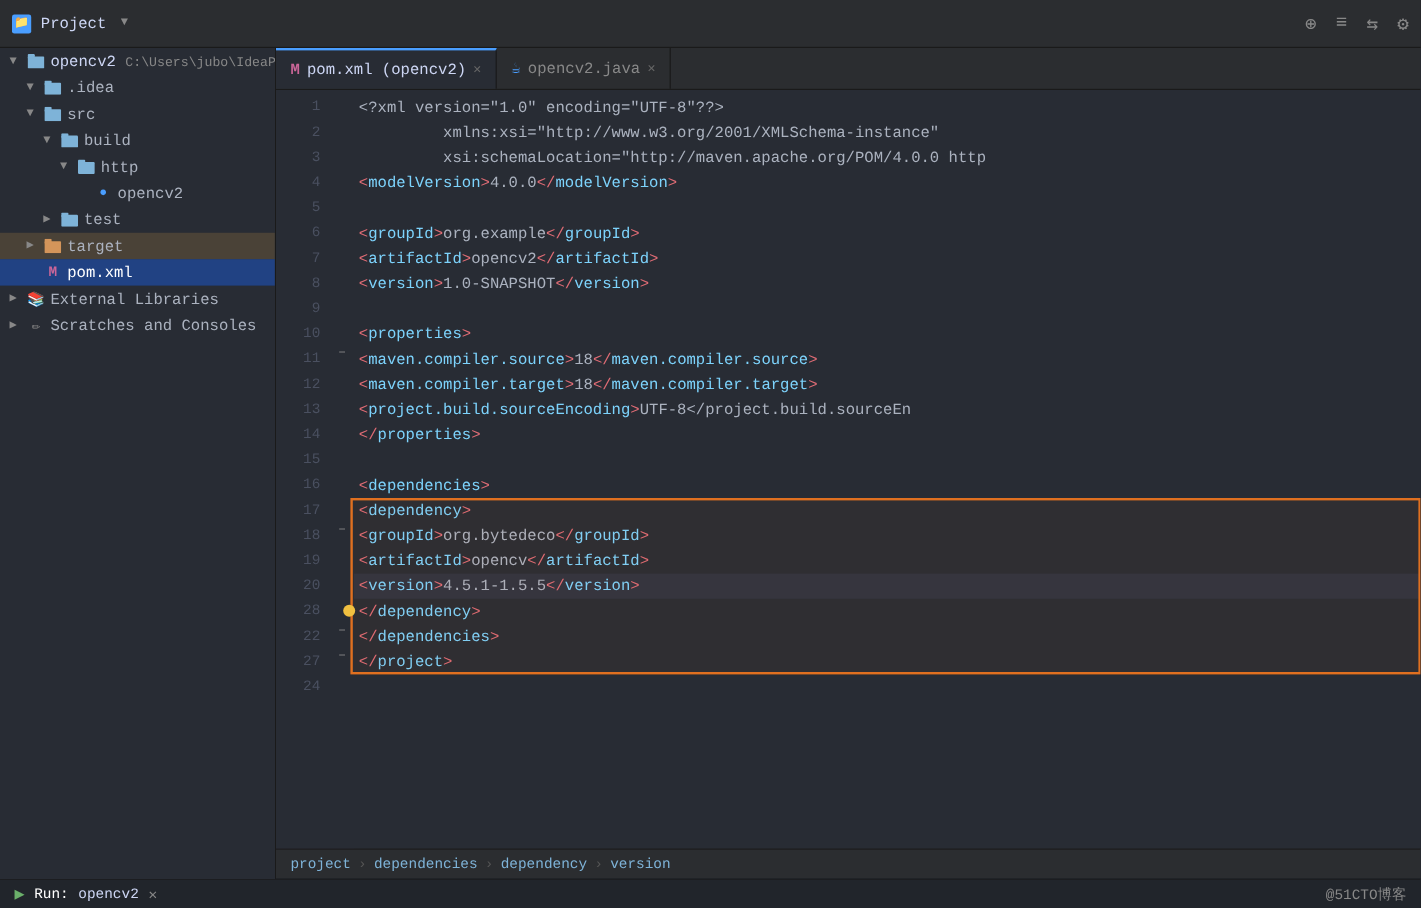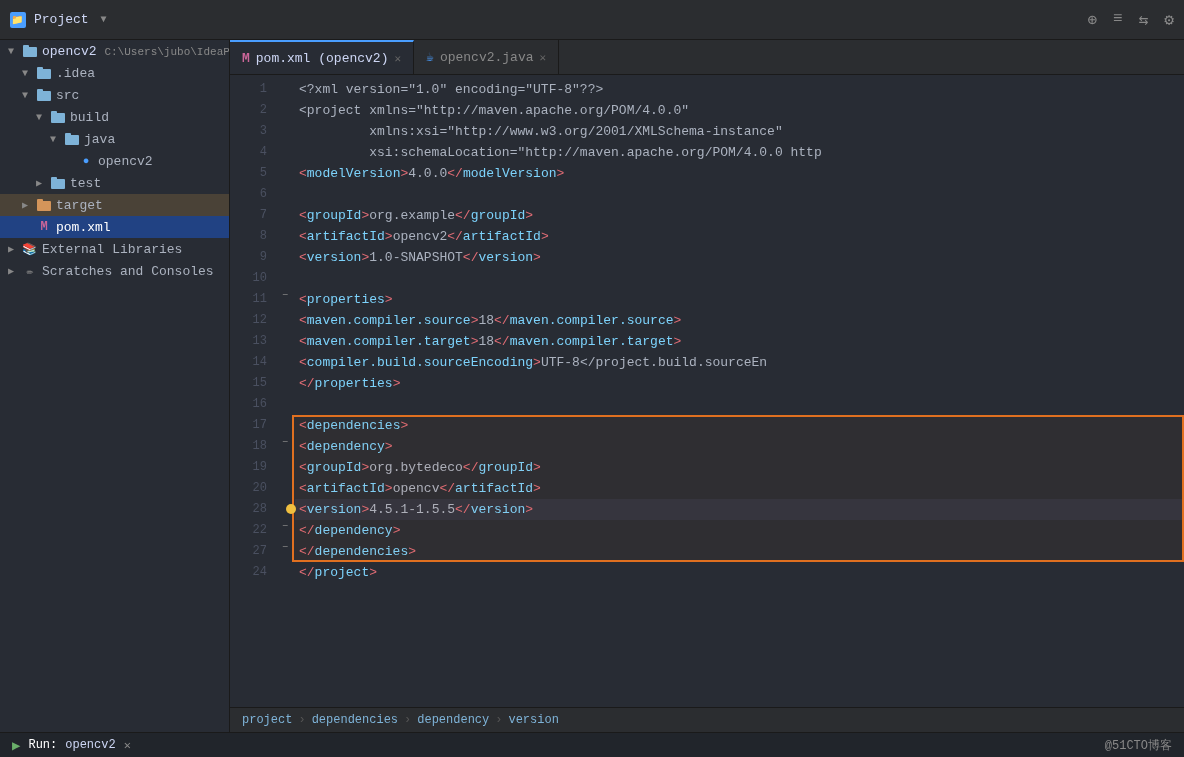--- a/index.html
+++ b/index.html
@@ -285,21 +285,21 @@
         <span>build</span>
       </div>
       <div class="tree-item tree-indent-4">
         <span class="tree-arrow">▼</span>
         <span class="tree-icon" style="color: rgb(126, 179, 216);">
           <svg width="14" height="12" viewBox="0 0 14 12">
             <rect x="0" y="2" width="14" height="10" rx="1" fill="#7eb3d8"></rect>
             <rect x="0" y="0" width="6" height="4" rx="1" fill="#7eb3d8"></rect>
           </svg>
         </span>
-        <span>java</span>
+        <span>http</span>
       </div>
       <div class="tree-item tree-indent-5">
         <span class="tree-arrow"></span>
         <span class="tree-icon" style="color: rgb(74, 158, 255);">●</span>
         <span>opencv2</span>
       </div>
       <div class="tree-item tree-indent-3">
         <span class="tree-arrow">▶</span>
         <span class="tree-icon" style="color: rgb(126, 179, 216);">
           <svg width="14" height="12" viewBox="0 0 14 12">
@@ -407,33 +407,32 @@
           <div style="height: 21px; position: relative; display: flex; align-items: center; justify-content: center;">
             <span class="fold-icon">−</span>
           </div>
           <div style="height: 21px; position: relative; display: flex; align-items: center; justify-content: center;">
             <span class="fold-icon">−</span>
           </div>
           <div style="height: 21px; position: relative; display: flex; align-items: center; justify-content: center;"></div>
         </div>
       <div class="code-content" id="code-content">
           <div class="code-line"><span class="xml-decl">&lt;?xml version="1.0" encoding="UTF-8"??&gt;</span></div>
-          <div class="code-line">&lt;project xmlns="http://maven.apache.org/POM/4.0.0"</div>
           <div class="code-line">         xmlns:xsi="http://www.w3.org/2001/XMLSchema-instance"</div>
           <div class="code-line">         xsi:schemaLocation="http://maven.apache.org/POM/4.0.0 http</div>
           <div class="code-line">    <span class="xml-angle">&lt;</span><span class="xml-tag">modelVersion</span><span class="xml-angle">&gt;</span>4.0.0<span class="xml-angle">&lt;/</span><span class="xml-tag">modelVersion</span><span class="xml-angle">&gt;</span></div>
           <div class="code-line">&nbsp;</div>
           <div class="code-line">    <span class="xml-angle">&lt;</span><span class="xml-tag">groupId</span><span class="xml-angle">&gt;</span>org.example<span class="xml-angle">&lt;/</span><span class="xml-tag">groupId</span><span class="xml-angle">&gt;</span></div>
           <div class="code-line">    <span class="xml-angle">&lt;</span><span class="xml-tag">artifactId</span><span class="xml-angle">&gt;</span>opencv2<span class="xml-angle">&lt;/</span><span class="xml-tag">artifactId</span><span class="xml-angle">&gt;</span></div>
           <div class="code-line">    <span class="xml-angle">&lt;</span><span class="xml-tag">version</span><span class="xml-angle">&gt;</span>1.0-SNAPSHOT<span class="xml-angle">&lt;/</span><span class="xml-tag">version</span><span class="xml-angle">&gt;</span></div>
           <div class="code-line">&nbsp;</div>
           <div class="code-line">    <span class="xml-angle">&lt;</span><span class="xml-tag">properties</span><span class="xml-angle">&gt;</span></div>
           <div class="code-line">        <span class="xml-angle">&lt;</span><span class="xml-tag">maven.compiler.source</span><span class="xml-angle">&gt;</span>18<span class="xml-angle">&lt;/</span><span class="xml-tag">maven.compiler.source</span><span class="xml-angle">&gt;</span></div>
           <div class="code-line">        <span class="xml-angle">&lt;</span><span class="xml-tag">maven.compiler.target</span><span class="xml-angle">&gt;</span>18<span class="xml-angle">&lt;/</span><span class="xml-tag">maven.compiler.target</span><span class="xml-angle">&gt;</span></div>
-          <div class="code-line">        <span class="xml-angle">&lt;</span><span class="xml-tag">compiler.build.sourceEncoding</span><span class="xml-angle">&gt;</span>UTF-8&lt;/project.build.sourceEn</div>
+          <div class="code-line">        <span class="xml-angle">&lt;</span><span class="xml-tag">project.build.sourceEncoding</span><span class="xml-angle">&gt;</span>UTF-8&lt;/project.build.sourceEn</div>
           <div class="code-line">    <span class="xml-angle">&lt;/</span><span class="xml-tag">properties</span><span class="xml-angle">&gt;</span></div>
           <div class="code-line">&nbsp;</div>
           <div class="code-line">    <span class="xml-angle">&lt;</span><span class="xml-tag">dependencies</span><span class="xml-angle">&gt;</span></div>
           <div class="code-line">        <span class="xml-angle">&lt;</span><span class="xml-tag">dependency</span><span class="xml-angle">&gt;</span></div>
           <div class="code-line">            <span class="xml-angle">&lt;</span><span class="xml-tag">groupId</span><span class="xml-angle">&gt;</span>org.bytedeco<span class="xml-angle">&lt;/</span><span class="xml-tag">groupId</span><span class="xml-angle">&gt;</span></div>
           <div class="code-line">            <span class="xml-angle">&lt;</span><span class="xml-tag">artifactId</span><span class="xml-angle">&gt;</span>opencv<span class="xml-angle">&lt;/</span><span class="xml-tag">artifactId</span><span class="xml-angle">&gt;</span></div>
           <div class="code-line cursor-line">            <span class="xml-angle">&lt;</span><span class="xml-tag">version</span><span class="xml-angle">&gt;</span>4.5.1-1.5.5<span class="xml-angle">&lt;/</span><span class="xml-tag">version</span><span class="xml-angle">&gt;</span></div>
           <div class="code-line">        <span class="xml-angle">&lt;/</span><span class="xml-tag">dependency</span><span class="xml-angle">&gt;</span></div>
           <div class="code-line">    <span class="xml-angle">&lt;/</span><span class="xml-tag">dependencies</span><span class="xml-angle">&gt;</span></div>
           <div class="code-line"><span class="xml-angle">&lt;/</span><span class="xml-tag">project</span><span class="xml-angle">&gt;</span></div>

